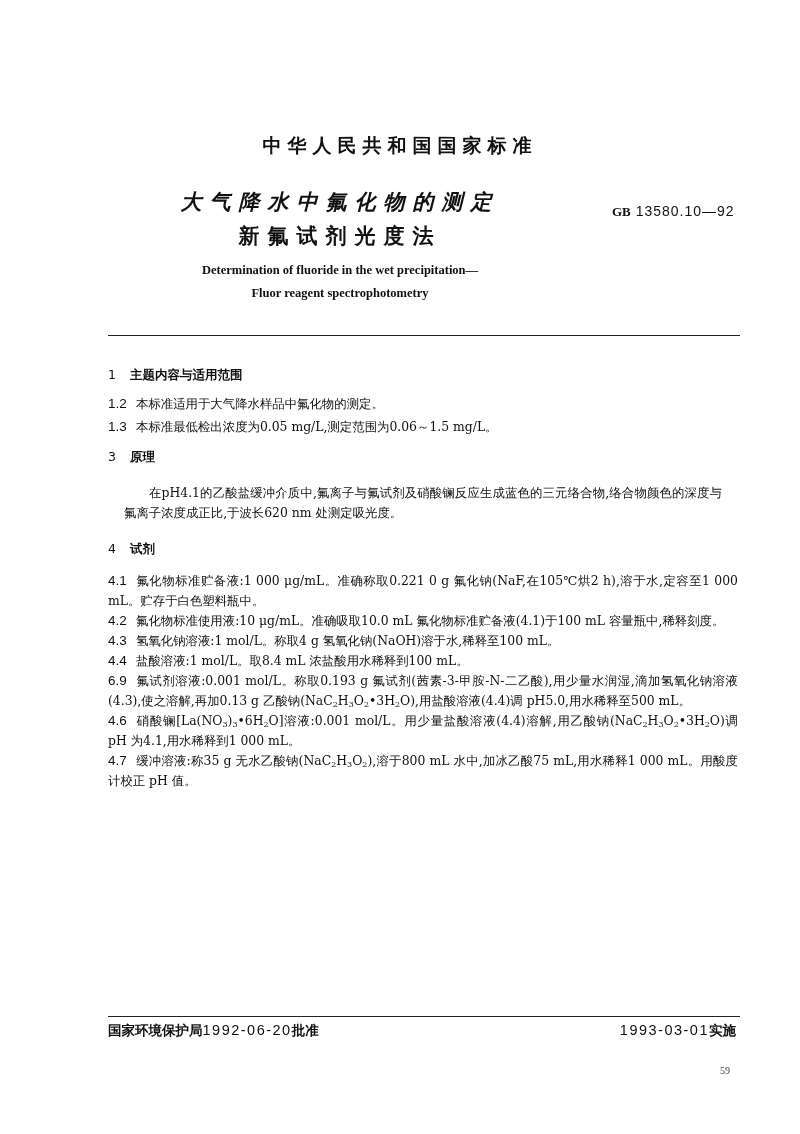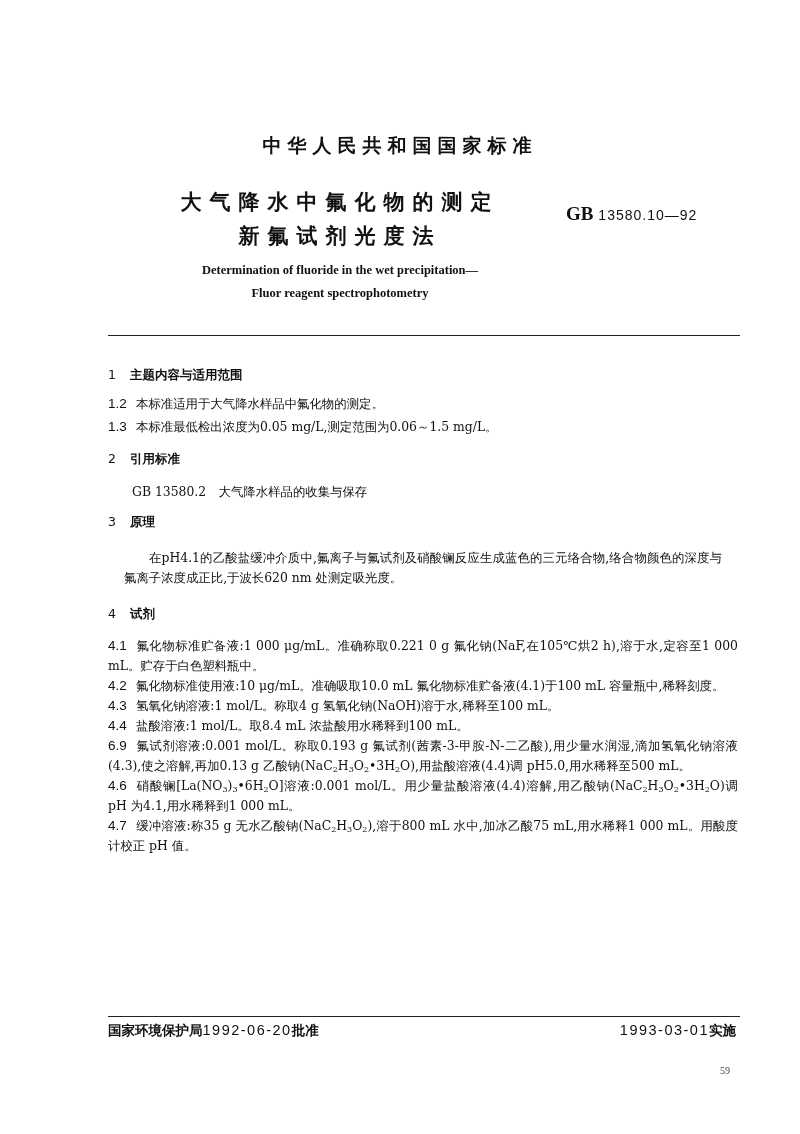--- a/index.html
+++ b/index.html
@@ -13,21 +13,21 @@
   .sans { font-family: "Liberation Sans", "DejaVu Sans", sans-serif; }
   .std-title {
     left: 0; width: 800px; top: 133px; text-align: center;
     font-size: 19px; letter-spacing: 6px;
   }
   .doc-title {
     left: 140px; width: 400px; text-align: center;
     font-size: 21px; letter-spacing: 8px;
   }
   .std-code { left: 566px; top: 203px; font-size: 14px; letter-spacing: 1px; }
-  .std-code b { font-family: "Liberation Serif", serif; font-weight: bold; font-size: 19px; letter-spacing: 0; }
+  .std-code b { font-family: "Liberation Serif", serif; font-weight: bold; font-size: 13px; letter-spacing: 0; margin-left: 46px; }
   .en-title {
     left: 140px; width: 400px; text-align: center;
     font-family: "Liberation Serif", serif; font-weight: bold; font-size: 12.5px;
   }
   .rule { left: 108px; width: 632px; height: 0; border-top: 1.5px solid #222; }
   .content {
     left: 108px; top: 365px; width: 630px;
     font-size: 12.4px; line-height: 20px;
   }
   .h1 { font-family: "DejaVu Sans", sans-serif; font-weight: bold; font-size: 12.5px; margin: 0; }
@@ -41,21 +41,21 @@
   .footer-right { left: 600px; width: 136px; text-align: right; top: 1022px; font-size: 13.5px; }
   .footer-left .d, .footer-right .d { font-family: "Liberation Sans", sans-serif; font-weight: normal; letter-spacing: 1.5px; font-size: 14.5px; }
   .page-num { left: 690px; top: 1065px; font-size: 10px; color: #444; font-family: "Liberation Serif", serif; padding-left: 30px; }
   sub { font-size: 8px; vertical-align: -2px; line-height: 0; }
 </style>
 </head>
 <body>
 
 <div class="abs std-title bold-sans">中华人民共和国国家标准</div>
 
-<div class="abs doc-title bold-sans" style="top:188px;">大气降水中氟化物的测定</div>
+<div class="abs doc-title bold-sans" style="top:188px;font-style:italic;">大气降水中氟化物的测定</div>
 <div class="abs doc-title bold-sans" style="top:222px;">新氟试剂光度法</div>
 
 <div class="abs std-code sans">
   <b>GB</b>
   <span>13580.10—92</span>
 </div>
 
 <div class="abs en-title" style="top:263px;">Determination of fluoride in the wet precipitation—</div>
 <div class="abs en-title" style="top:286px;">Fluor reagent spectrophotometry</div>
 
@@ -64,26 +64,20 @@
 <div class="abs content">
 
   <div>
     <p class="h1" style="margin-bottom:9px;">
       <span class="num">1</span><span>主题内容与适用范围</span>
     </p>
     <p class="item" style="margin-bottom:3px;"><span class="num">1.2</span><span>本标准适用于大气降水样品中氟化物的测定。</span></p>
     <p class="item"><span class="num">1.3</span><span>本标准最低检出浓度为0.05 mg/L,测定范围为0.06～1.5 mg/L。</span></p>
   </div>
 
-  <div style="margin-top:12px;">
-    <p class="h1" style="margin-bottom:13px;">
-      <span class="num">2</span><span>引用标准</span>
-    </p>
-    <p class="ref">GB 13580.2　大气降水样品的收集与保存</p>
-  </div>
 
   <div style="margin-top:10px;">
     <p class="h1" style="margin-bottom:13px;">
       <span class="num">3</span><span>原理</span>
     </p>
     <p class="para-indent" style="text-align:justify;">在pH4.1的乙酸盐缓冲介质中,氟离子与氟试剂及硝酸镧反应生成蓝色的三元络合物,络合物颜色的深度与氟离子浓度成正比,于波长620 nm 处测定吸光度。</p>
   </div>
 
   <div style="margin-top:13px;">
     <p class="h1" style="margin-bottom:12px;">

